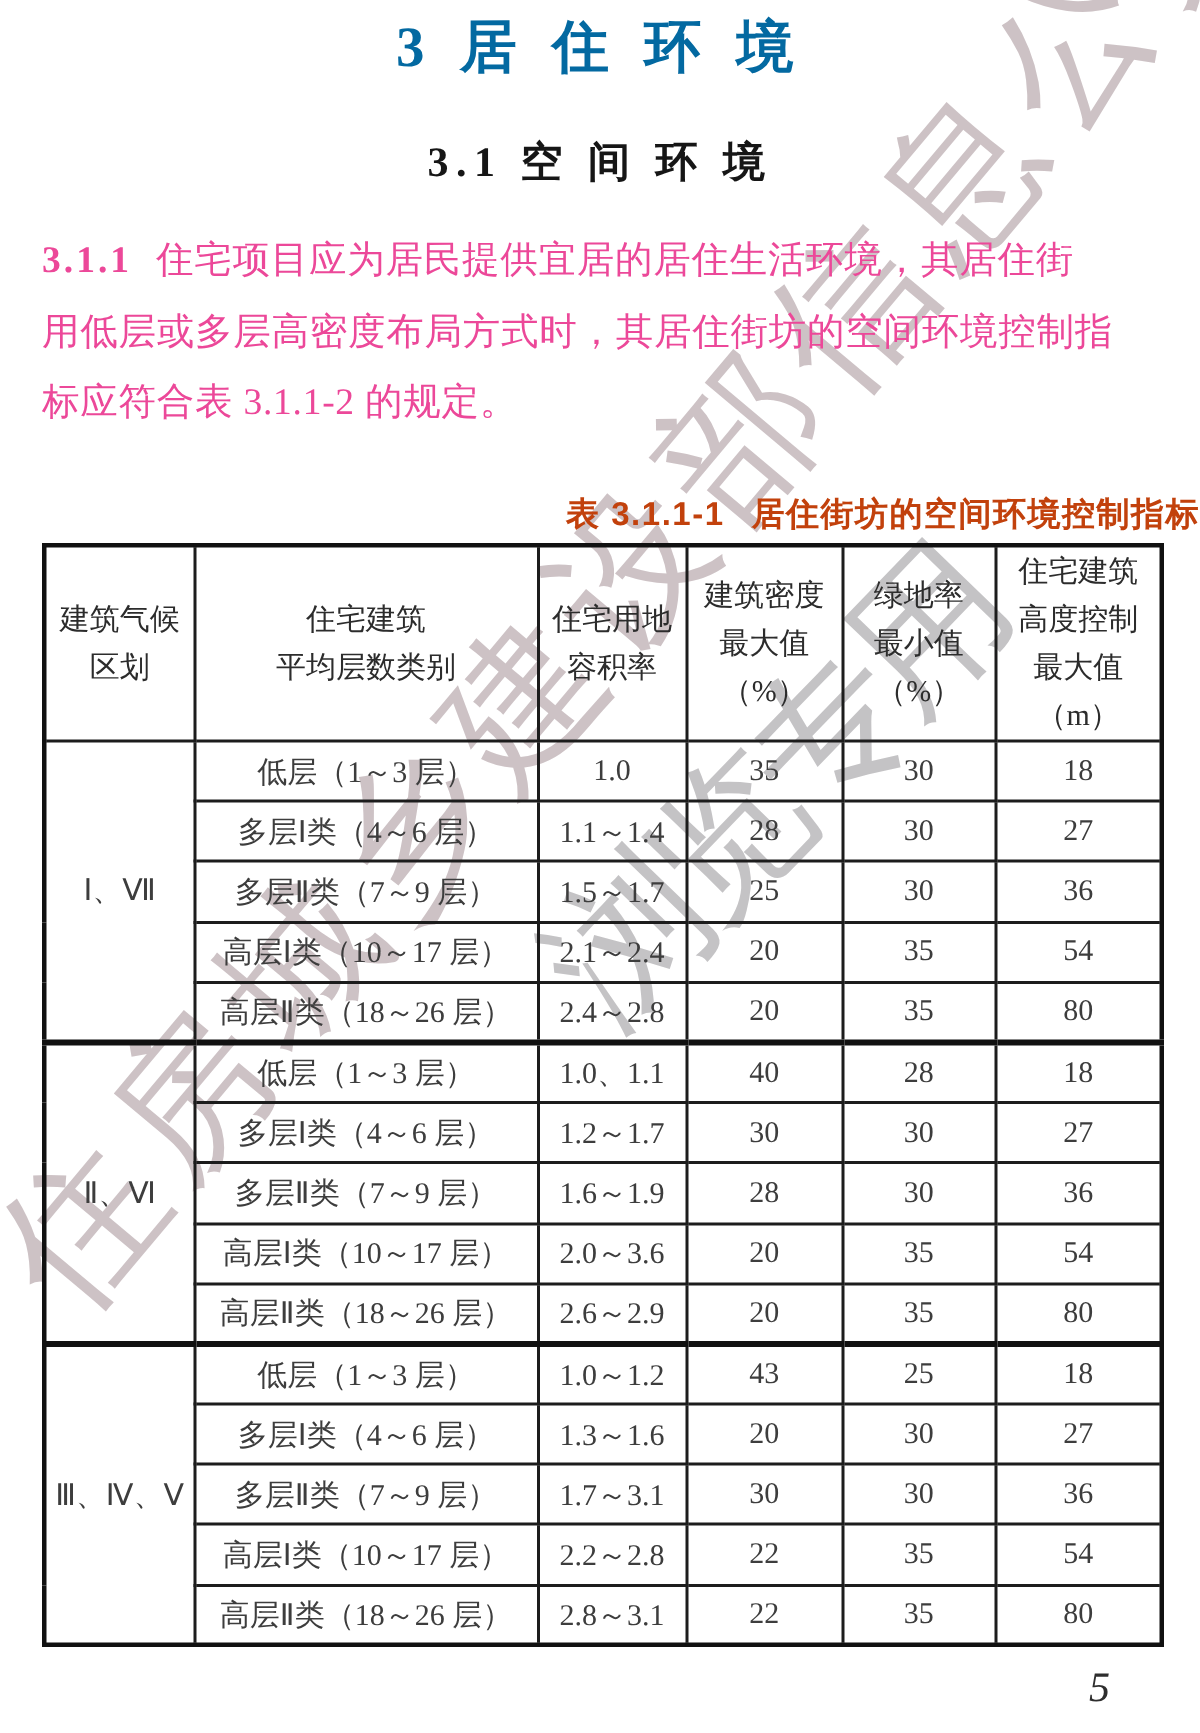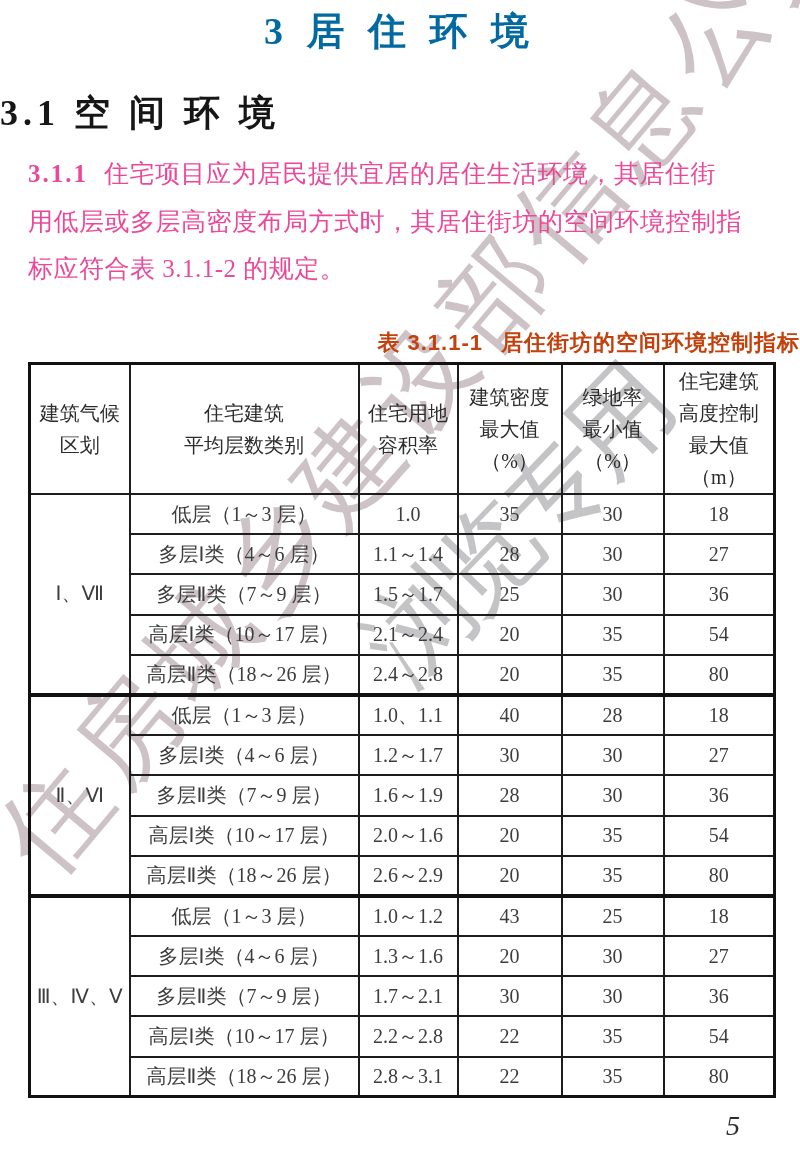--- a/index.html
+++ b/index.html
@@ -45,22 +45,22 @@
   .content { position: absolute; inset: 0; z-index: 2; }
   .chapter-title {
     position: absolute; top: 6px; left: 0; right: 0;
     text-align: center;
     font-size: 38px; font-weight: bold;
     letter-spacing: 7px;
     color: #0369a1;
   }
   .section-title {
     position: absolute; top: 89px; left: 0; right: 0;
-    text-align: left;
-    font-size: 36px; font-weight: bold;
+    text-align: center;
+    font-size: 28px; font-weight: bold;
     letter-spacing: 5px;
     color: #161616;
   }
   .clause {
     position: absolute; top: 150px; left: 28px; width: 748px;
     font-size: 25px; line-height: 47.5px;
     letter-spacing: 0.5px;
     color: #ec4899;
   }
   .clause-number { font-weight: bold; margin-right: 16px; letter-spacing: 2px; }
@@ -220,21 +220,21 @@
         </tr>
         <tr>
           <td class="label-cell">多层Ⅱ类（7～9 层）</td>
           <td>1.6～1.9</td>
           <td>28</td>
           <td>30</td>
           <td>36</td>
         </tr>
         <tr>
           <td class="label-cell">高层Ⅰ类（10～17 层）</td>
-          <td>2.0～1.6</td>
+          <td>2.0～3.6</td>
           <td>20</td>
           <td>35</td>
           <td>54</td>
         </tr>
         <tr>
           <td class="label-cell">高层Ⅱ类（18～26 层）</td>
           <td>2.6～2.9</td>
           <td>20</td>
           <td>35</td>
           <td>80</td>
@@ -250,21 +250,21 @@
         </tr>
         <tr>
           <td class="label-cell">多层Ⅰ类（4～6 层）</td>
           <td>1.3～1.6</td>
           <td>20</td>
           <td>30</td>
           <td>27</td>
         </tr>
         <tr>
           <td class="label-cell">多层Ⅱ类（7～9 层）</td>
-          <td>1.7～2.1</td>
+          <td>1.7～3.1</td>
           <td>30</td>
           <td>30</td>
           <td>36</td>
         </tr>
         <tr>
           <td class="label-cell">高层Ⅰ类（10～17 层）</td>
           <td>2.2～2.8</td>
           <td>22</td>
           <td>35</td>
           <td>54</td>

